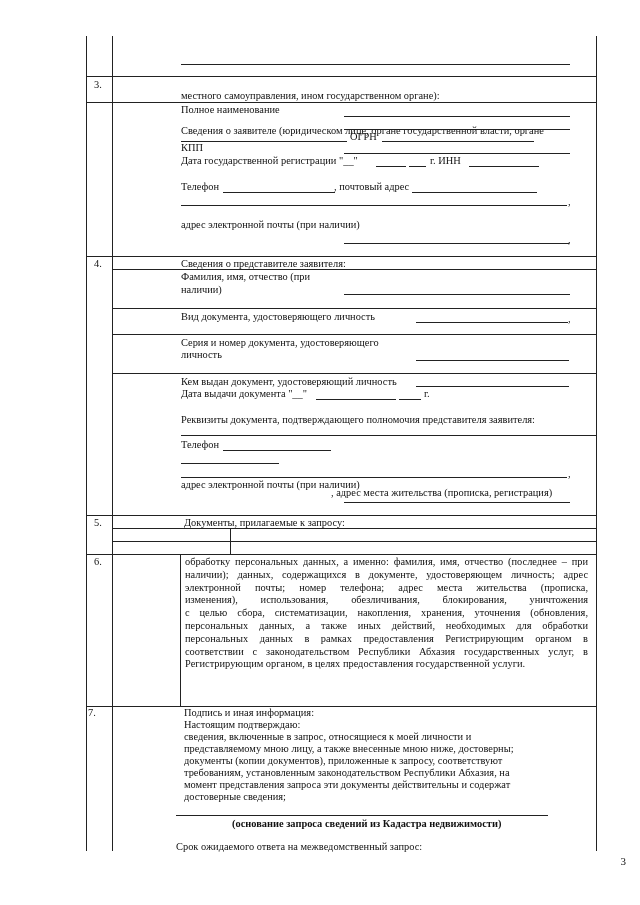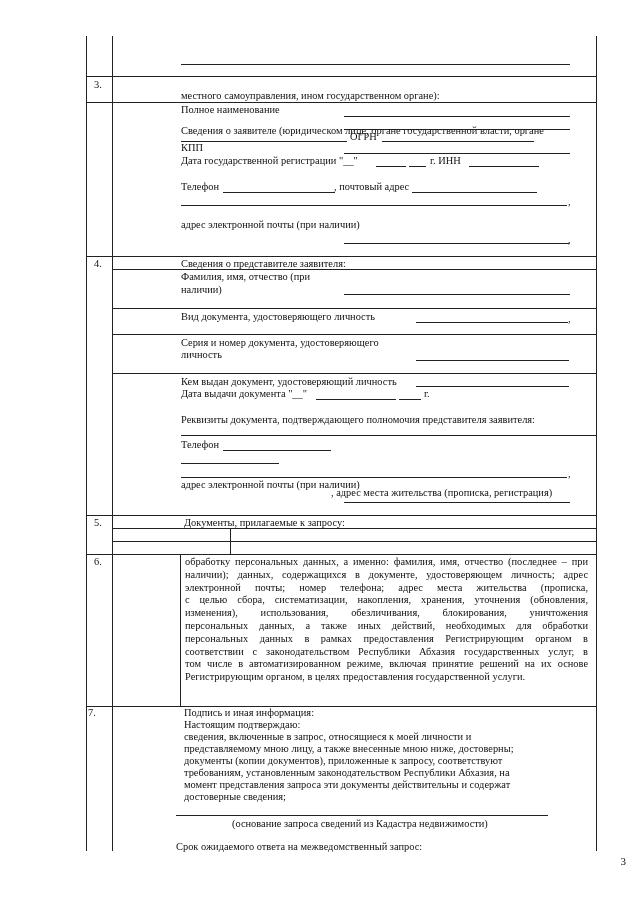--- a/index.html
+++ b/index.html
@@ -101,37 +101,36 @@
 <div class="vl" style="left:230px; top:528px; height:26px;"></div>
 <div class="hl" style="left:112px; top:541px; width:485px;"></div>
 <div class="hl" style="left:86px; top:554px; width:511px;"></div>
 
 <div class="num" style="left:94px; top:556px;">6.</div>
 <div class="vl" style="left:180px; top:554px; height:152px;"></div>
 <div class="just" style="top:556px;">
   <span class="l">обработку персональных данных, а именно: фамилия, имя, отчество (последнее – при</span>
   <span class="l">наличии); данных, содержащихся в документе, удостоверяющем личность; адрес</span>
   <span class="l">электронной почты; номер телефона; адрес места жительства (прописка,</span>
+  <span class="l">изменения), использования, обезличивания, блокирования, уничтожения</span>
   <span class="l">с целью сбора, систематизации, накопления, хранения, уточнения (обновления,</span>
-  <span class="l">изменения), использования, обезличивания, блокирования, уничтожения</span>
   <span class="l">персональных данных, а также иных действий, необходимых для обработки</span>
   <span class="l">персональных данных в рамках предоставления Регистрирующим органом в</span>
   <span class="l">соответствии с законодательством Республики Абхазия государственных услуг, в</span>
-  <span class="l">том числе в автоматизированном режиме, включая принятие решений на их основе</span>
   <span class="l last">Регистрирующим органом, в целях предоставления государственной услуги.</span>
 </div>
 
 <div class="hl" style="left:86px; top:706px; width:511px;"></div>
 <div class="num" style="left:88px; top:707px;">7.</div>
 <div class="t" style="left:184px; top:707px;">Подпись и иная информация:</div>
 <div class="t" style="left:184px; top:719px;">Настоящим подтверждаю:</div>
 <div class="t" style="left:184px; top:731px;">сведения, включенные в запрос, относящиеся к моей личности и</div>
 <div class="t" style="left:184px; top:743px;">представляемому мною лицу, а также внесенные мною ниже, достоверны;</div>
 <div class="t" style="left:184px; top:755px;">документы (копии документов), приложенные к запросу, соответствуют</div>
 <div class="t" style="left:184px; top:767px;">требованиям, установленным законодательством Республики Абхазия, на</div>
 <div class="t" style="left:184px; top:779px;">момент представления запроса эти документы действительны и содержат</div>
 <div class="t" style="left:184px; top:791px;">достоверные сведения;</div>
 
 <div class="ul" style="left:176px; top:815px; width:372px;"></div>
-<div class="t" style="left:232px; top:818px;">(основание запроса сведений из Кадастра недвижимости)</div>
+<div class="t" style="left:232px; top:818px;font-weight:bold;">(основание запроса сведений из Кадастра недвижимости)</div>
 <div class="t" style="left:176px; top:841px;">Срок ожидаемого ответа на межведомственный запрос:</div>
 
 <div class="pg">3</div>
 
 </body></html>

